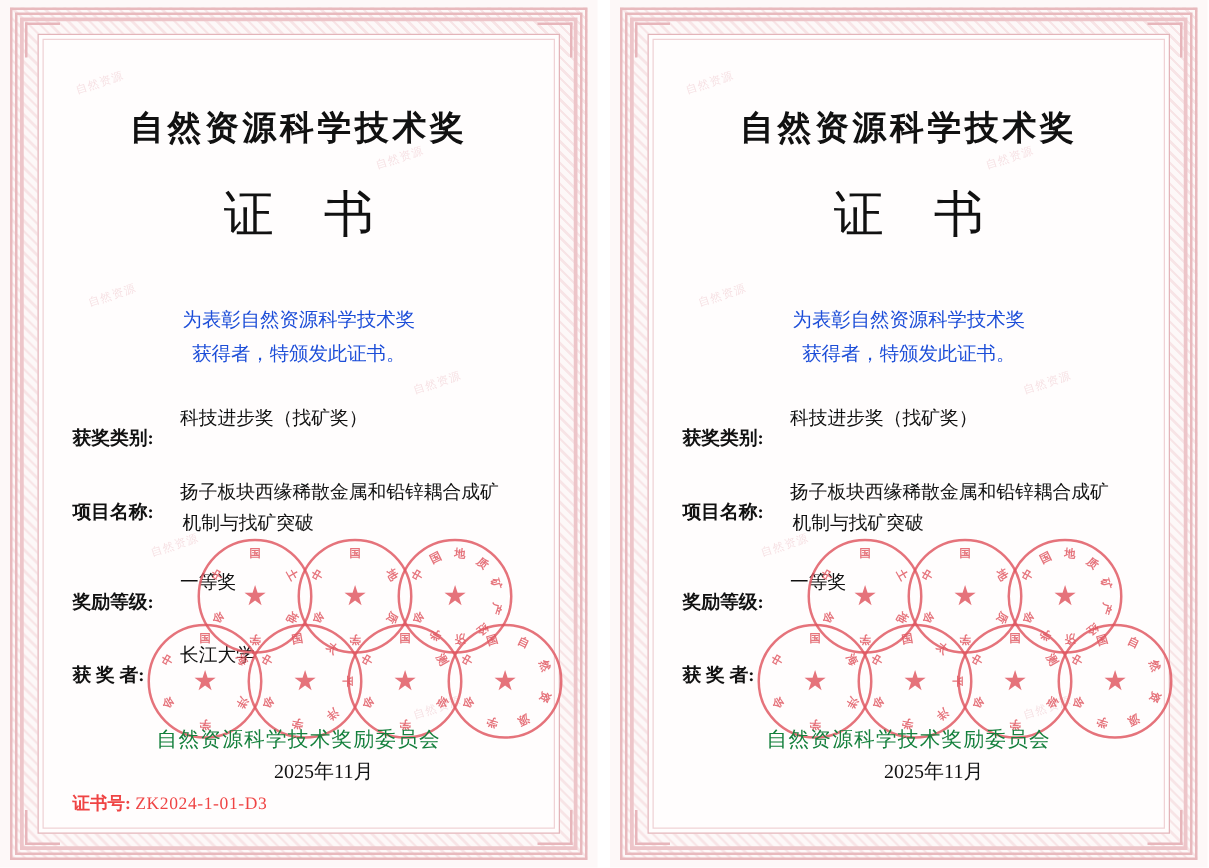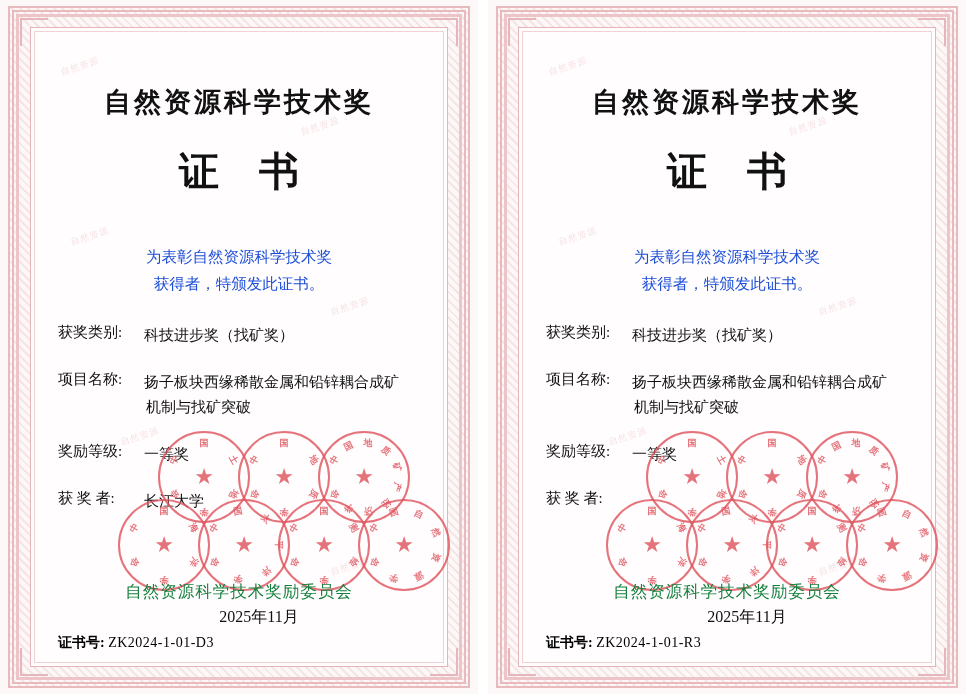--- a/index.html
+++ b/index.html
@@ -88,21 +88,21 @@
     text-align: center;
     font-size: 27px;
     font-weight: bold;
     letter-spacing: 3px;
     color: #111;
     margin-top: 48px;
   }
   .title-sub {
     text-align: center;
     font-size: 40px;
-    font-weight: bold;
+    font-weight: normal;
     letter-spacing: 40px;
     padding-left: 40px;
     color: #111;
     margin-top: 24px;
   }
   .statement {
     margin-top: 44px;
     font-size: 15.5px;
     line-height: 27px;
     color: #1d4ed8;
@@ -118,23 +118,24 @@
   .field {
     display: flex;
     align-items: flex-start;
     margin-bottom: 22px;
     font-size: 15px;
     color: #111;
   }
   .field .lbl {
     width: 86px;
     flex: 0 0 86px;
-    font-weight: normal;
+    font-weight: bold;
     letter-spacing: 0px;
     white-space: nowrap;
+    margin-top: 18px;
   }
   .field .val {
     flex: 1;
     line-height: 25px;
   }
   .field .val .l2 { display: block; padding-left: 2px; }
 
   
   .seals {
     position: absolute;
@@ -188,21 +189,21 @@
     font-size: 16px;
     color: #111;
     margin-top: 4px;
     padding-left: 40px;
   }
   .certno {
     position: absolute;
     left: 18px;
     top: 598px;
     font-size: 14px;
-    color: #000000;
+    color: #ef4444;
   }
   .certno .lbl { font-weight: bold; }
   .certno .val { letter-spacing: 0.5px; }
 </style>
 </head>
 <body>
 
 <div class="page">
 
   <div class="cert">
@@ -494,20 +495,16 @@
             </div>
             <div class="star">★</div>
           </div>
       </div>
 
       <div class="footer">
         <div class="org">自然资源科学技术奖励委员会</div>
         <div class="date">2025年11月</div>
       </div>
 
-      <div class="certno">
-        <span class="lbl">证书号:</span>
-        <span class="val">ZK2024-1-01-R3</span>
-      </div>
     </div>
   </div>
 
 </div>
 
 </body></html>

